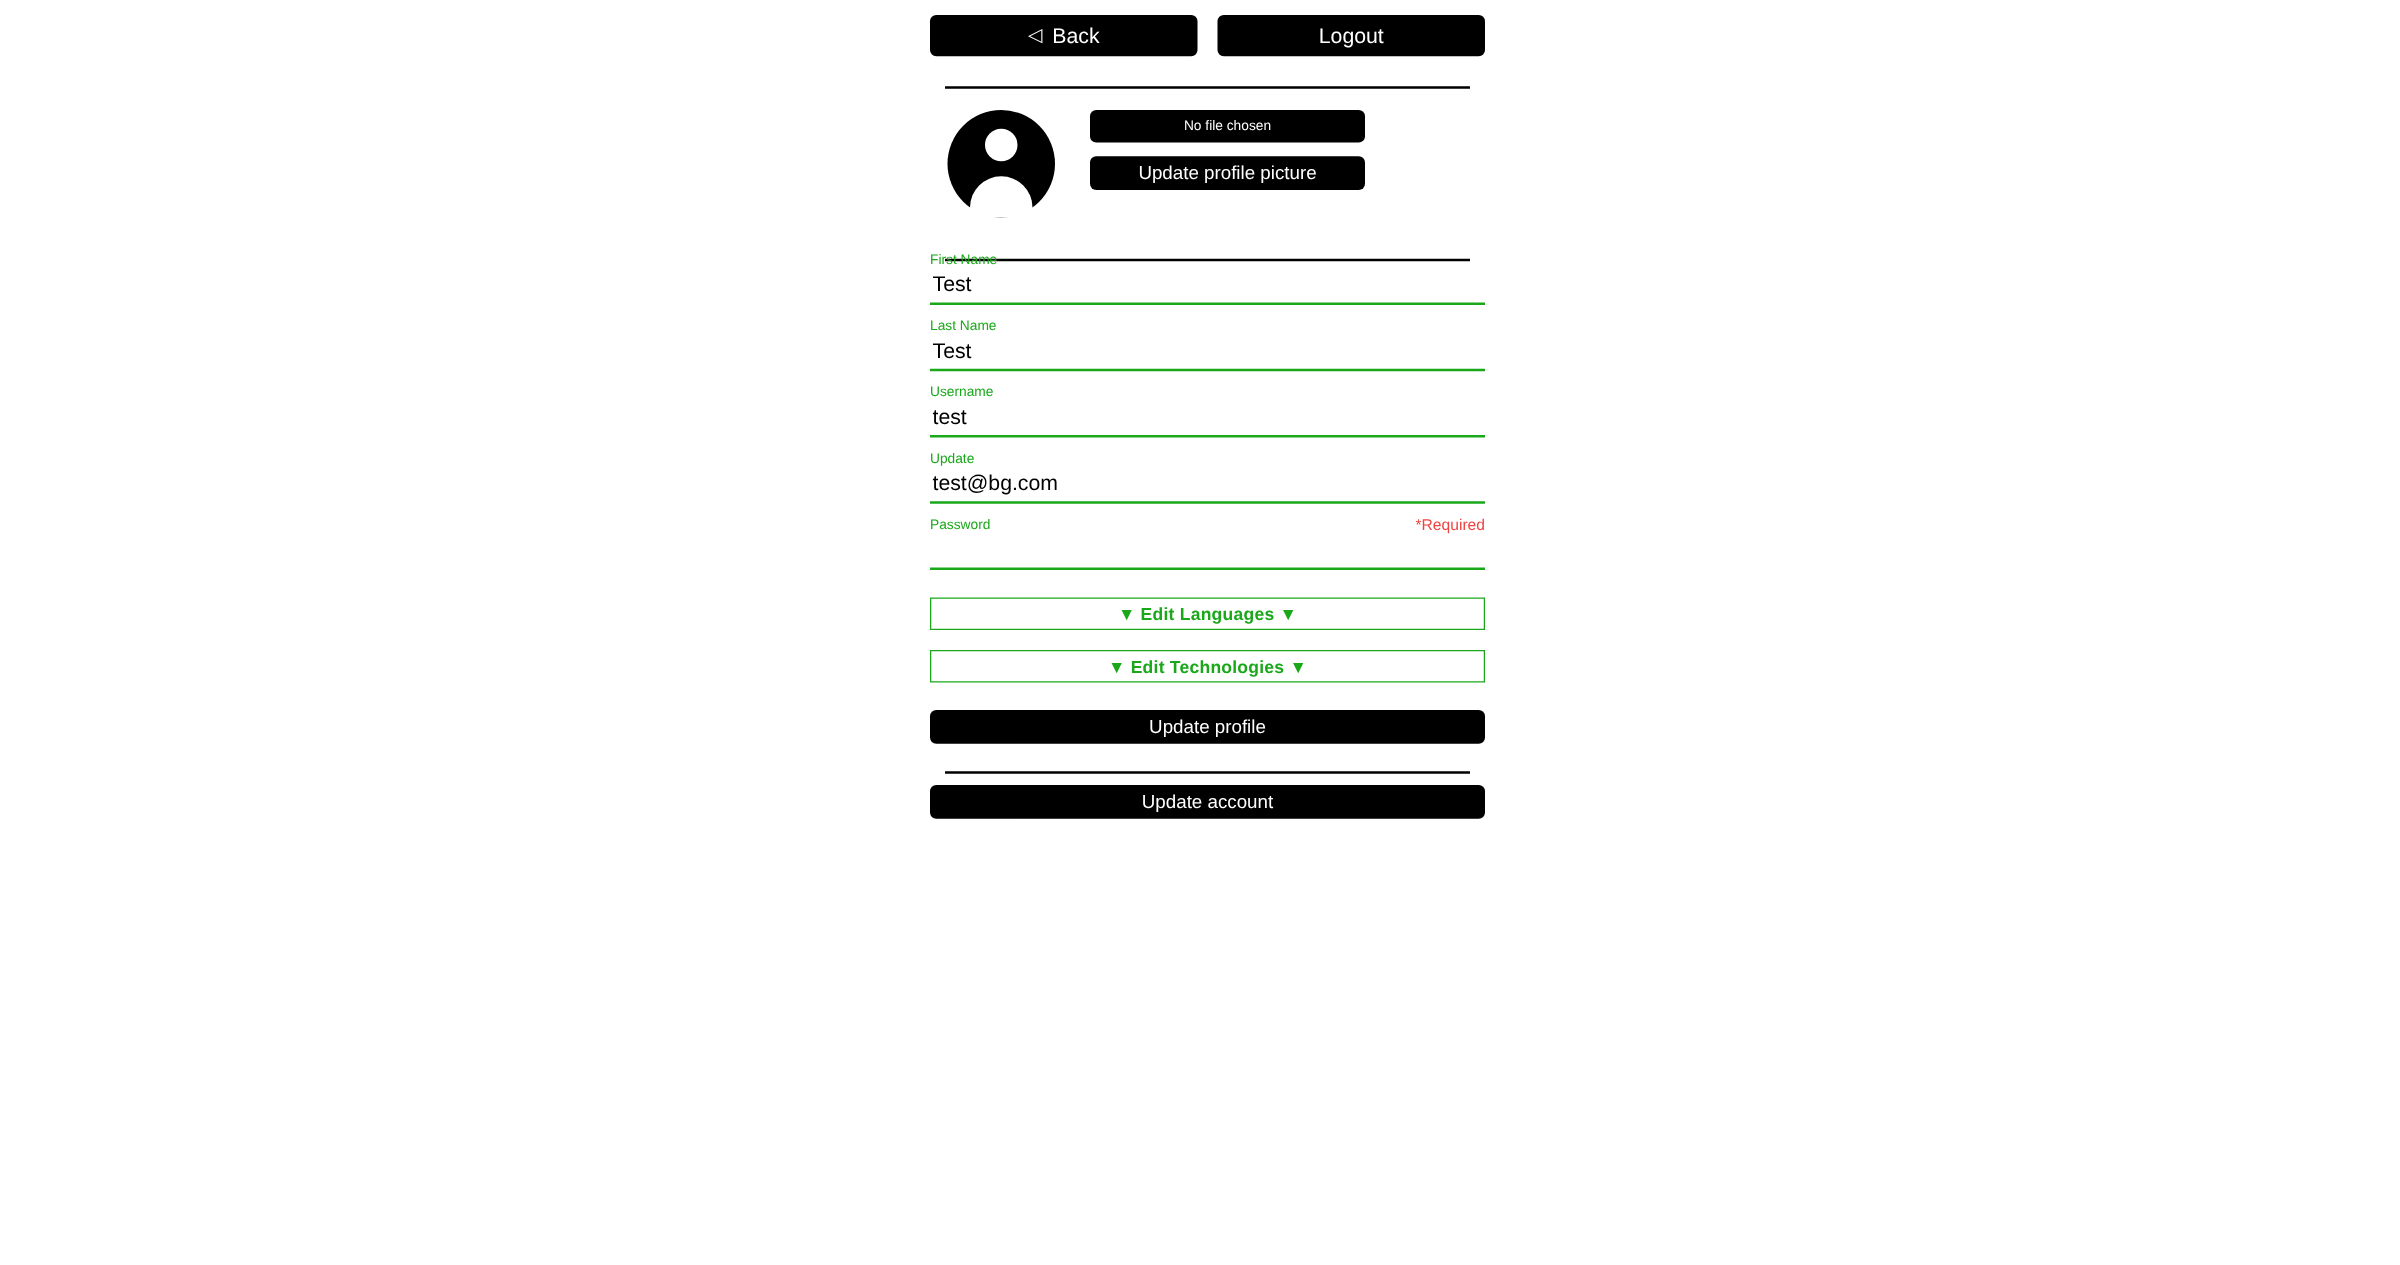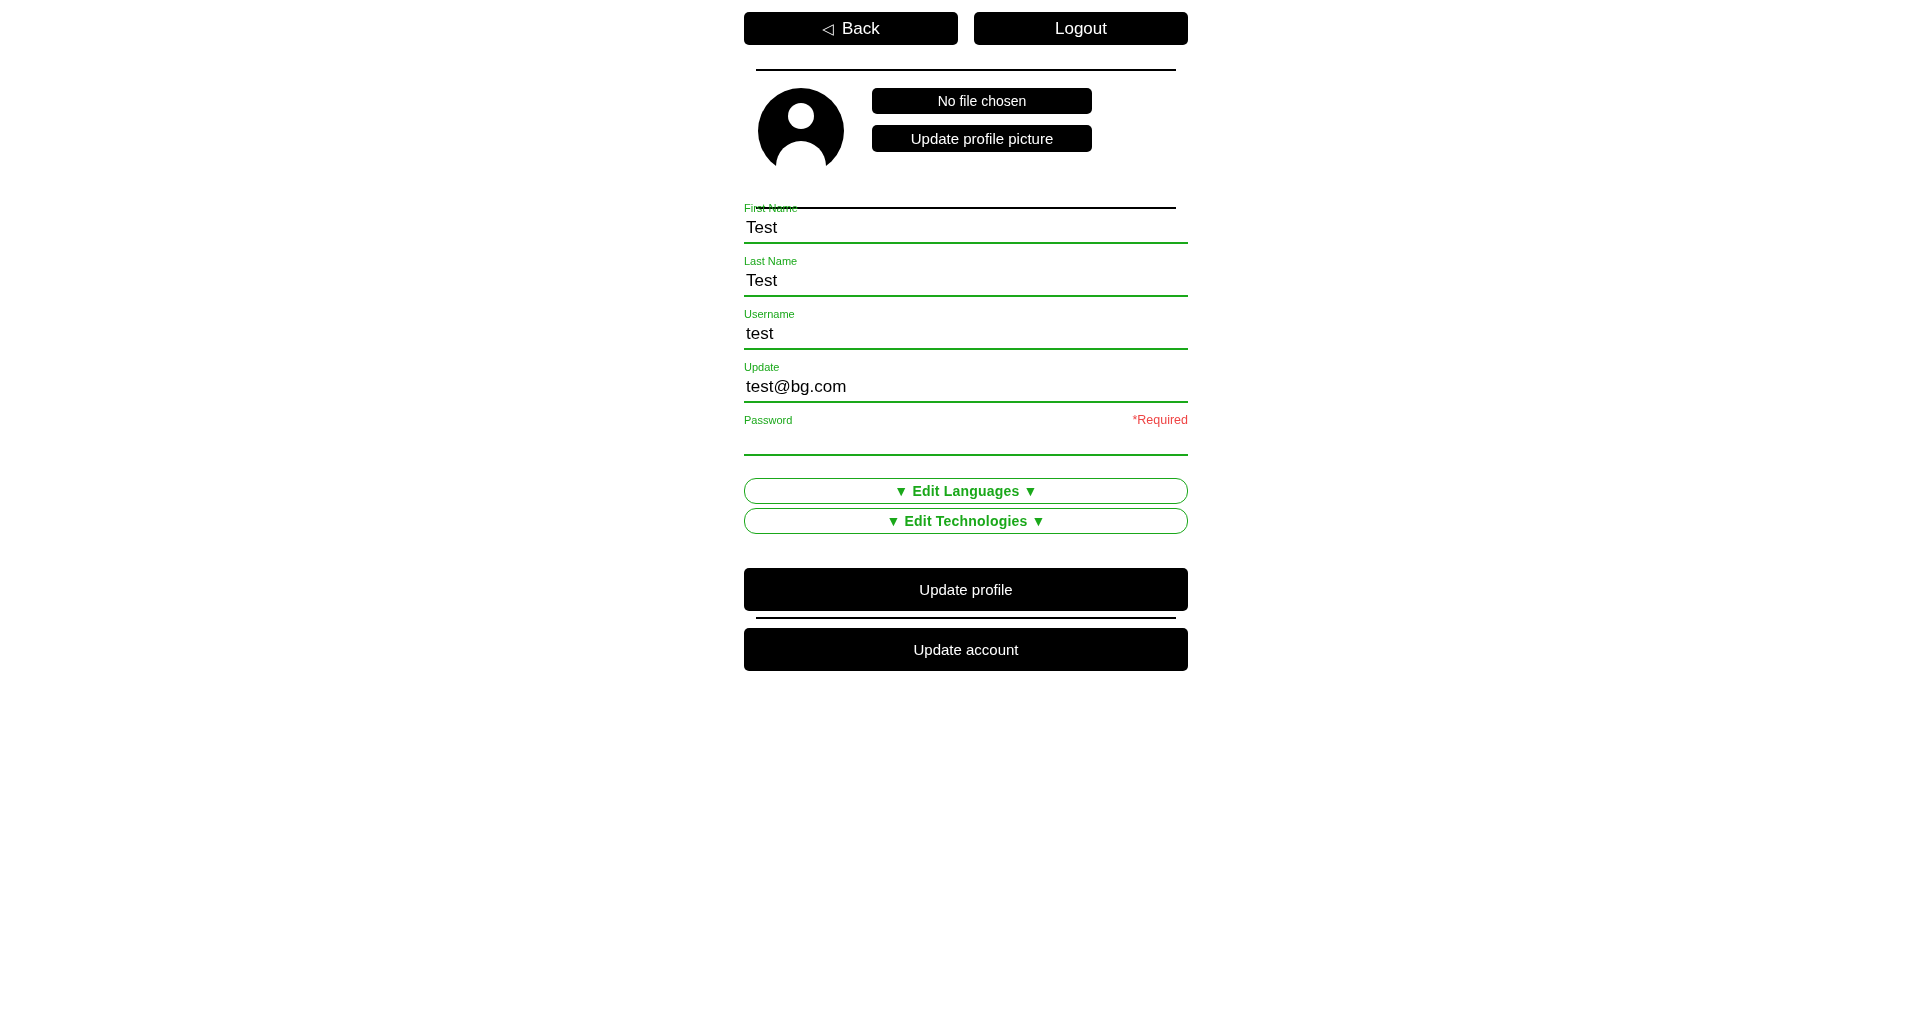--- a/index.html
+++ b/index.html
@@ -104,21 +104,21 @@
   .picbtns {
     margin-left: 28px;
     display: flex;
     flex-direction: column;
     gap: 11px;
     width: 220px;
   }
   .picbtns .btn-black {
     height: 26px;
     line-height: 26px;
-    font-size: 14px;
+    font-size: 11px;
   }
   .picbtns .btn-black.tall {
     height: 27px;
     line-height: 27px;
     font-size: 15px;
   }
 
   
   .fields {
     top: 200px;
@@ -160,38 +160,38 @@
   .expanders {
     top: 478px;
   }
   .expander {
     display: block;
     width: 100%;
     box-sizing: border-box;
     height: 26px;
     background: #ffffff;
     border: 1.5px solid #1aa81a;
-    border-radius: 12px;
+    border-radius: 0;
     color: #1aa81a;
     font-family: "Liberation Sans", sans-serif;
     font-size: 14px;
     font-weight: bold;
     cursor: pointer;
-    margin-bottom: 4px;
+    margin-bottom: 16px;
     letter-spacing: 0.2px;
   }
 
   
   .update-wrap { top: 568px; }
   .delete-wrap { top: 628px; }
   .wide-btn {
     display: block;
     width: 100%;
     box-sizing: border-box;
-    height: 43px;
+    height: 27px;
     line-height: 27px;
     font-size: 15px;
   }
 </style>
 </head>
 <body>
 
 <div class="page">
 
   <div class="col topbar">

